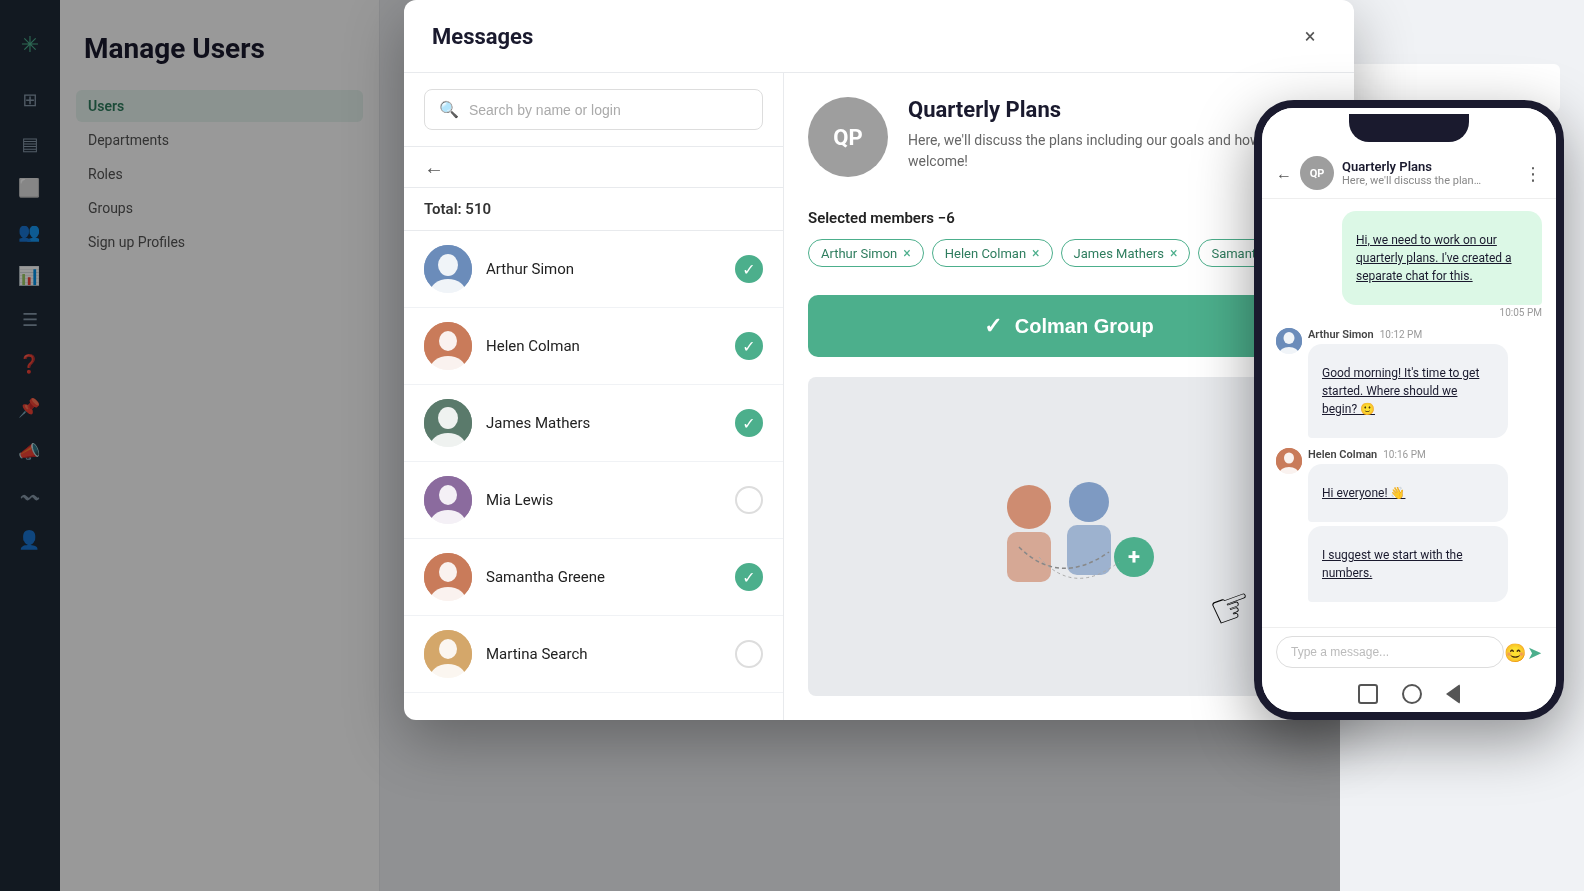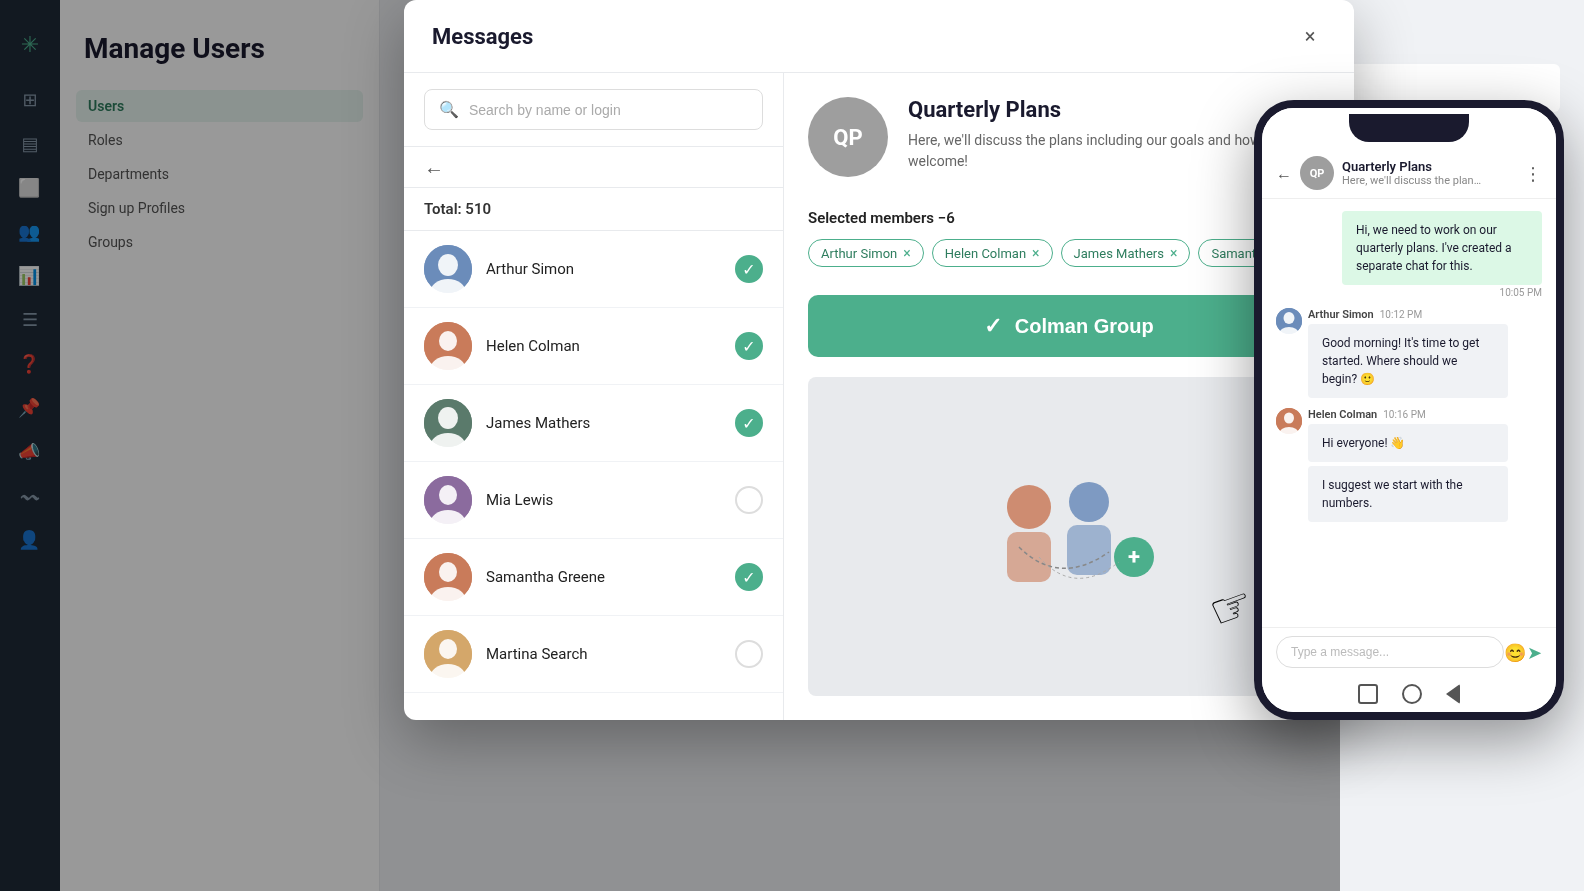--- a/index.html
+++ b/index.html
@@ -465,24 +465,25 @@
       flex: 1;
       overflow-y: auto;
       padding: 12px 14px;
       display: flex;
       flex-direction: column;
       gap: 10px;
       background: #fff;
     }
     .msg-bubble {
       max-width: 200px;
-      padding: 10px 14px;
-      border-radius: 4px;
+      padding: 20px 14px;
+      border-radius: 14px;
       font-size: 12px;
       line-height: 1.5;
+      text-decoration: underline;
     }
     .msg-bubble.sent {
       background: #dcf8e6;
       color: #1a1a2e;
       align-self: flex-end;
       border-bottom-right-radius: 4px;
     }
     .msg-bubble.received {
       background: #f0f2f5;
       color: #1a1a2e;
@@ -619,24 +620,24 @@
     <div class="sidebar-icon">〰</div>
     <div class="sidebar-icon">👤</div>
   </div>
 
   <div class="left-panel">
     <div class="left-panel-header">
       <div class="left-panel-title">Manage Users</div>
     </div>
     <div class="left-nav">
       <div class="left-nav-item active">Users</div>
+      <div class="left-nav-item">Departments</div>
       <div class="left-nav-item">Roles</div>
-      <div class="left-nav-item">Departments</div>
+      <div class="left-nav-item">Groups</div>
       <div class="left-nav-item">Sign up Profiles</div>
-      <div class="left-nav-item">Groups</div>
     </div>
   </div>
 
   <div class="main-content">
     <div class="main-header">Users</div>
     <div class="main-rows">
       <div class="main-row">
         <div class="checkbox-dash">−</div>
       </div>
       <div class="main-row">

